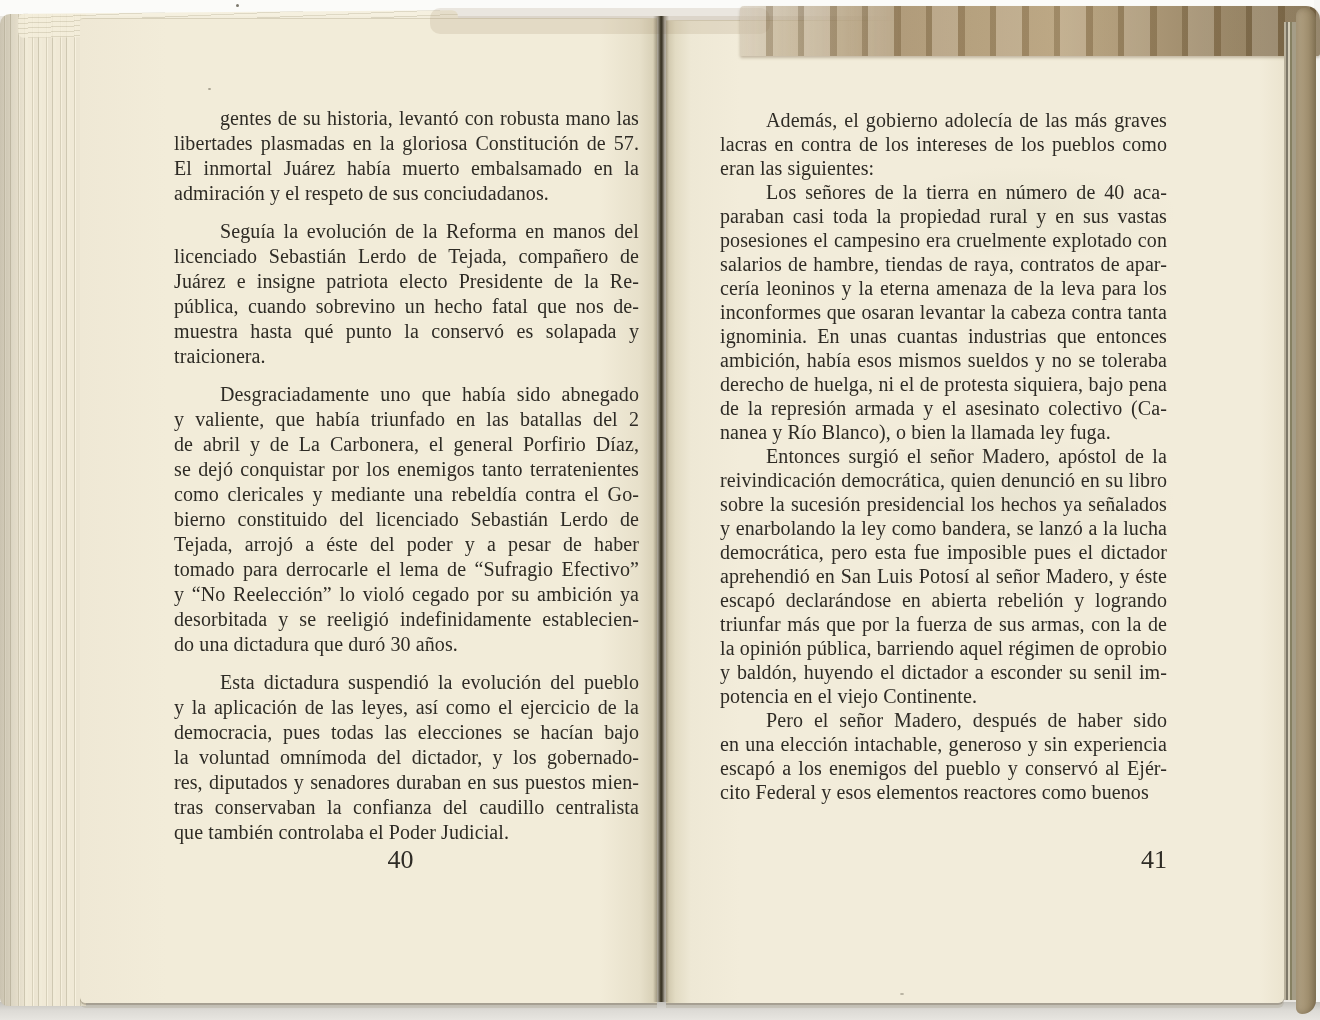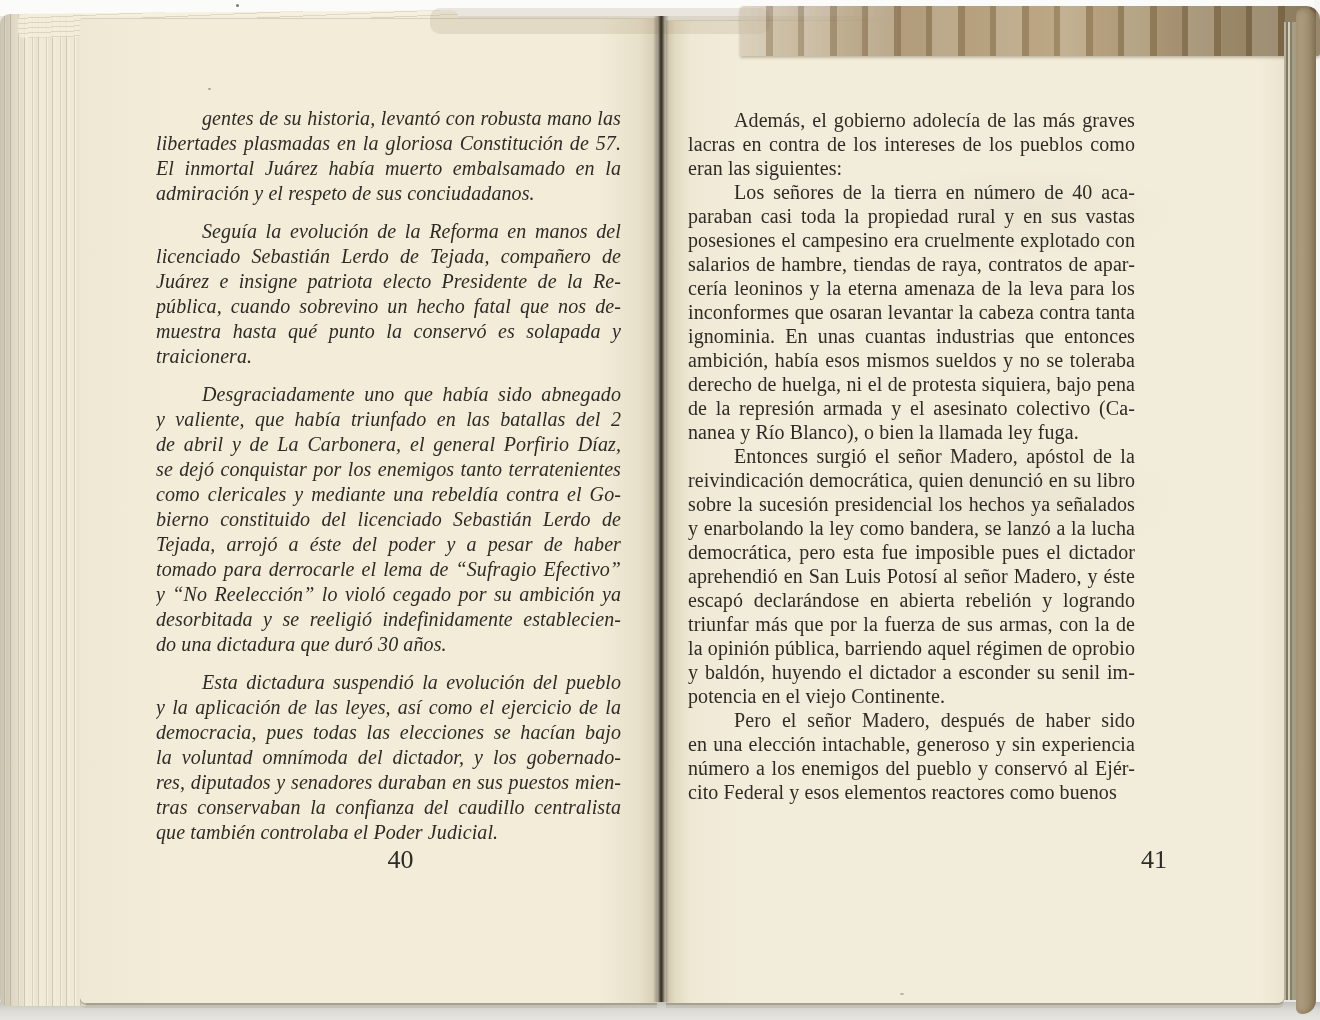--- a/index.html
+++ b/index.html
@@ -91,22 +91,22 @@
   .ghost2 { position:absolute; left:840px; top:435px; width:340px; height:130px;
             background:radial-gradient(ellipse at center, rgba(120,130,100,.07), rgba(120,130,100,0) 70%); }
 
   .speck { position:absolute; border-radius:50%; background:#5d574a; }
   .speck.s1 { left:236px; top:4px;  width:3px; height:3px; opacity:.8; }
   .speck.s2 { left:208px; top:88px; width:3px; height:2px; opacity:.5; }
   .speck.s3 { left:900px; top:993px; width:4px; height:2px; opacity:.4; }
 
   
   .text-col { position:absolute; color:#2e2b25; font-size:20px; letter-spacing:.1px; }
-  .text-col.left  { left:156px; top:106px; width:465px;font-style:italic; }
-  .text-col.right { left:688px; top:108px; width:447px; }
+  .text-col.left  { left:174px; top:106px; width:465px; }
+  .text-col.right { left:720px; top:108px; width:447px; }
 
   .text-col.left  .line { line-height:25px; height:25px; }
   .text-col.right .line { line-height:24px; height:24px; }
   .line { overflow:hidden; text-align:justify; text-align-last:justify; }
   .line::after { content:""; display:inline-block; width:100%; height:0; }
   .line.last { text-align-last:left; }
   .line.last::after { content:none; }
   .line.first { text-indent:46px; }
 
   .text-col.left  .para + .para { margin-top:13px; }
@@ -213,18 +213,18 @@
         <div class="line">aprehendió en San Luis Potosí al señor Madero, y éste</div>
         <div class="line">escapó declarándose en abierta rebelión y logrando</div>
         <div class="line">triunfar más que por la fuerza de sus armas, con la de</div>
         <div class="line">la opinión pública, barriendo aquel régimen de oprobio</div>
         <div class="line">y baldón, huyendo el dictador a esconder su senil im-</div>
         <div class="line last">potencia en el viejo Continente.</div>
       </div>
       <div class="para">
         <div class="line first">Pero el señor Madero, después de haber sido electo</div>
         <div class="line">en una elección intachable, generoso y sin experiencia</div>
-        <div class="line">número a los enemigos del pueblo y conservó al Ejér-</div>
+        <div class="line">escapó a los enemigos del pueblo y conservó al Ejér-</div>
         <div class="line last">cito Federal y esos elementos reactores como buenos</div>
       </div>
     </div>
   <div class="page-number pn-right">41</div>
 </div>
 
 </body></html>

